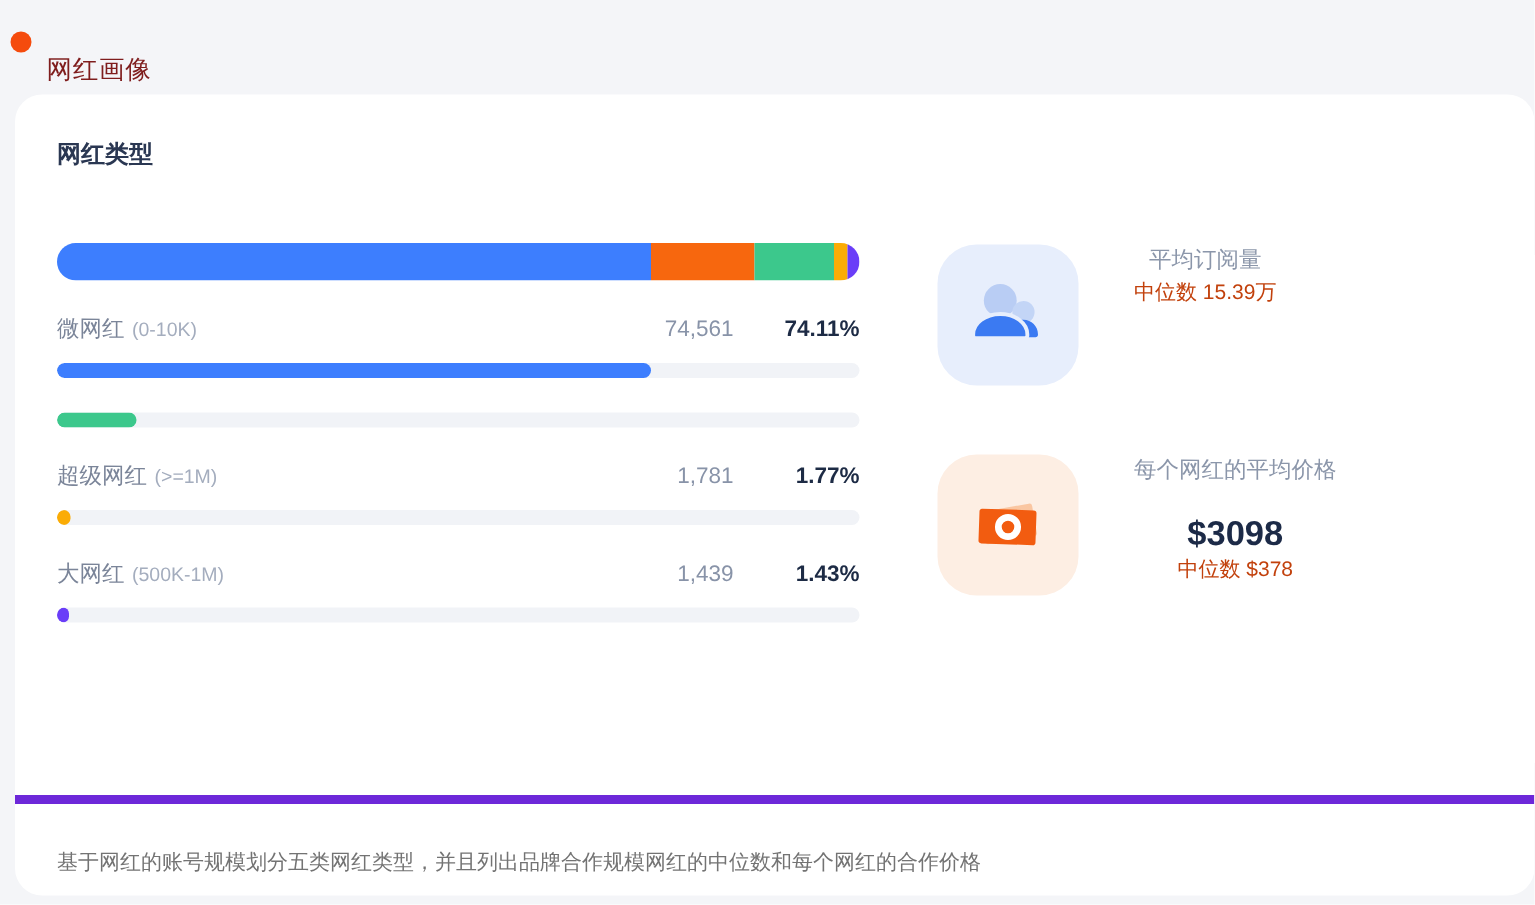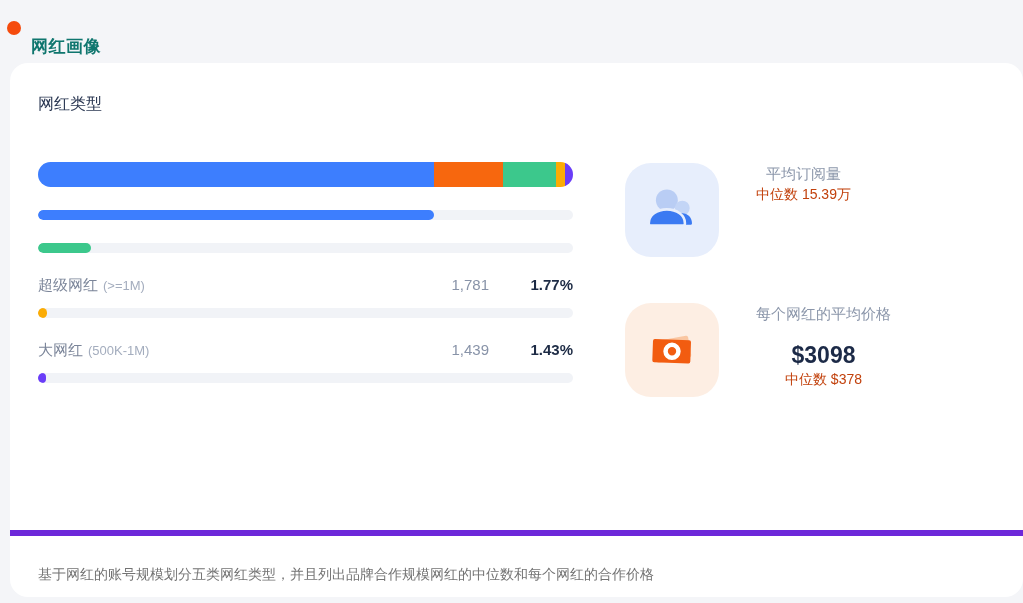--- a/index.html
+++ b/index.html
@@ -6,28 +6,28 @@
   html,body { width:1023px; height:603px; overflow:hidden; }
   body {
     background:#f4f5f8;
     font-family:"Liberation Sans","DejaVu Sans",sans-serif;
     color:#18284a;
     position:relative;
   }
   
   .page-header { display:flex; align-items:center; gap:10px; padding:12px 0 0 7px; height:44px; }
   .header-dot { width:14px; height:14px; border-radius:50%; background:#f54b0d; flex:0 0 auto; }
-  .page-title { font-size:17px; font-weight:bold; color:#0f766e; letter-spacing:.5px;margin-top:36px; }
+  .page-title { font-size:17px; font-weight:normal; color:#7f1d1d; letter-spacing:.5px;margin-top:36px; }
 
   
   .card {
     position:absolute; left:10px; top:63px; width:1013px; height:534px;
     background:#ffffff; border-radius:18px; overflow:hidden;
   }
-  .section-title { position:absolute; left:28px; top:30px; font-size:16px; color:#2a3752; line-height:22px; }
+  .section-title { position:absolute; left:28px; top:30px; font-size:16px; color:#2a3752; line-height:22px;font-weight:bold; }
 
   
   .left-panel { position:absolute; left:28px; top:99px; width:535px; }
   .dist-bar {
     display:flex; height:25px; border-radius:13px; overflow:hidden; width:100%;
   }
   .dist-bar .seg { height:100%; }
   .type-row { margin-top:23px; }
   .type-row:first-of-type { margin-top:28px; }
   .row-label-line { display:flex; align-items:baseline; height:22px; }
@@ -72,20 +72,27 @@
   <div class="left-panel">
     <div class="dist-bar">
         <div class="seg" style="flex-grow: 74.11; background: rgb(61, 126, 254);"></div>
         <div class="seg" style="flex-grow: 12.83; background: rgb(247, 103, 14);"></div>
         <div class="seg" style="flex-grow: 9.86; background: rgb(60, 200, 140);"></div>
         <div class="seg" style="flex-grow: 1.77; background: rgb(251, 172, 5);"></div>
         <div class="seg" style="flex-grow: 1.43; background: rgb(106, 61, 248);"></div>
       </div>
 
     <div class="type-row">
+      <div class="row-label-line">
+        <span class="type-name">微网红</span>
+        <span class="type-range">(0-10K)</span>
+        <span class="row-spacer"></span>
+        <span class="type-count">74,561</span>
+        <span class="type-percent">74.11%</span>
+      </div>
       <div class="row-bar-track">
           <div class="row-bar-fill" style="width: 74.11%; background: rgb(61, 126, 254);"></div>
         </div>
     </div>
 
 
     <div class="type-row">
       <div class="row-bar-track">
           <div class="row-bar-fill" style="width: 9.86%; background: rgb(60, 200, 140);"></div>
         </div>

